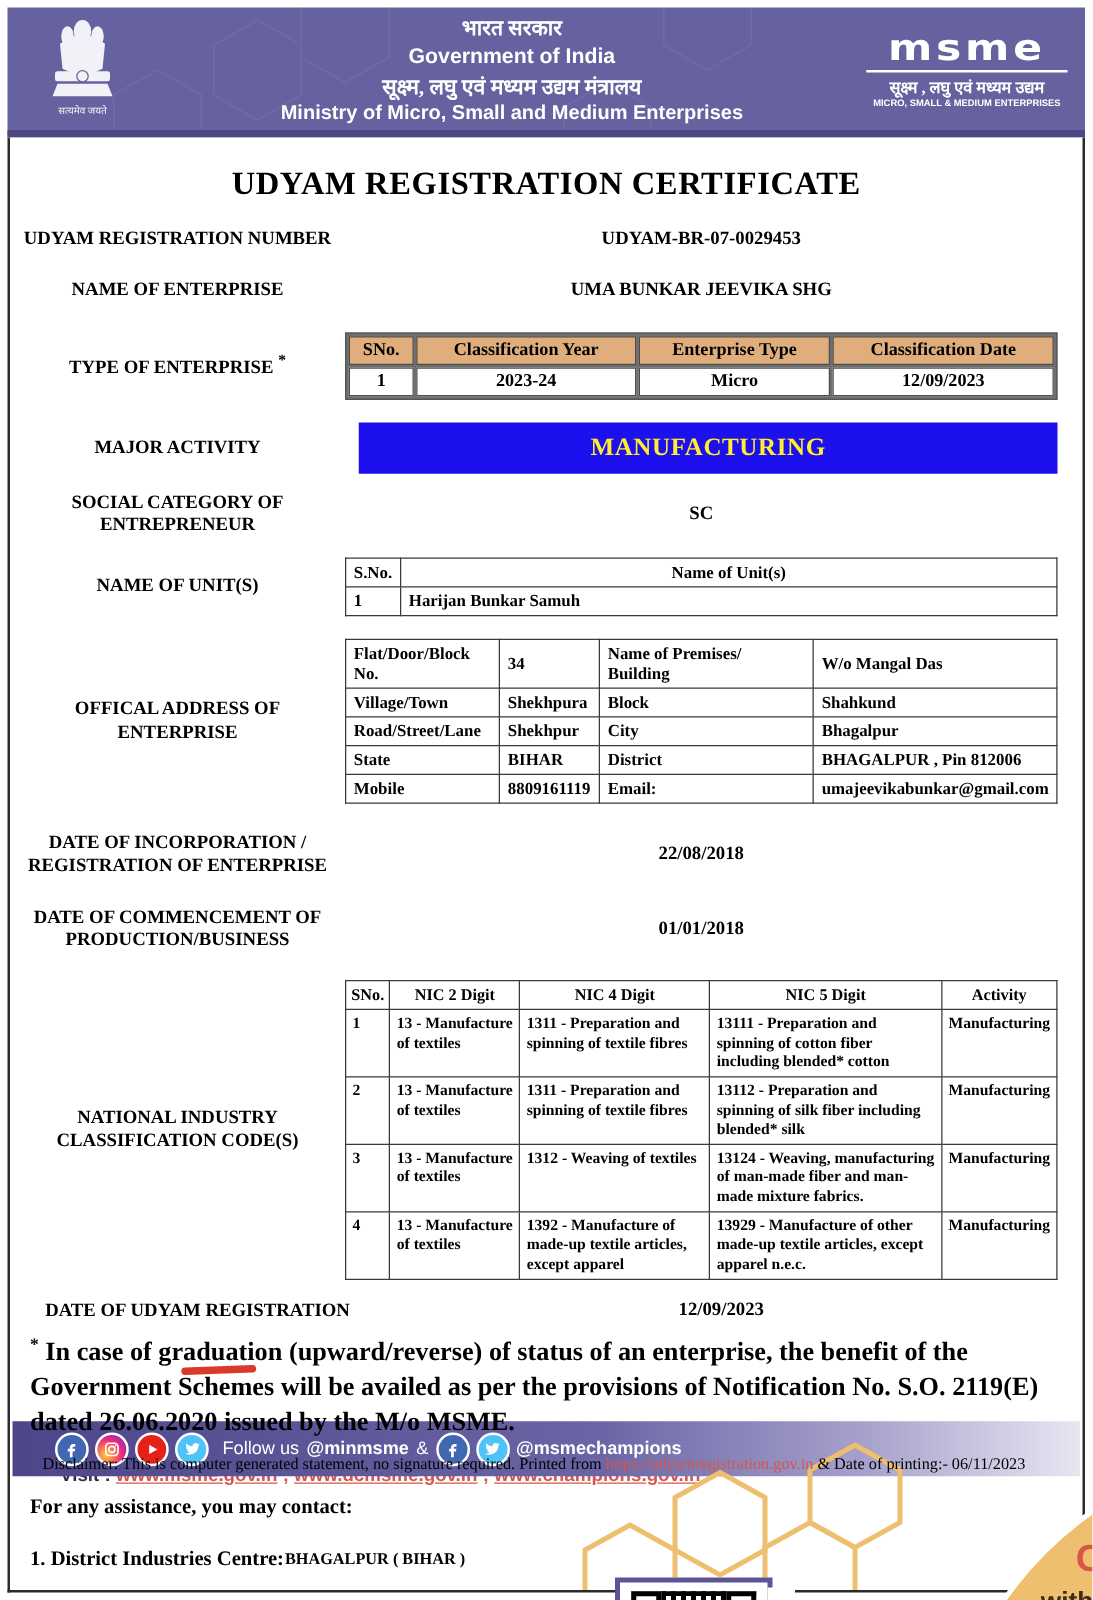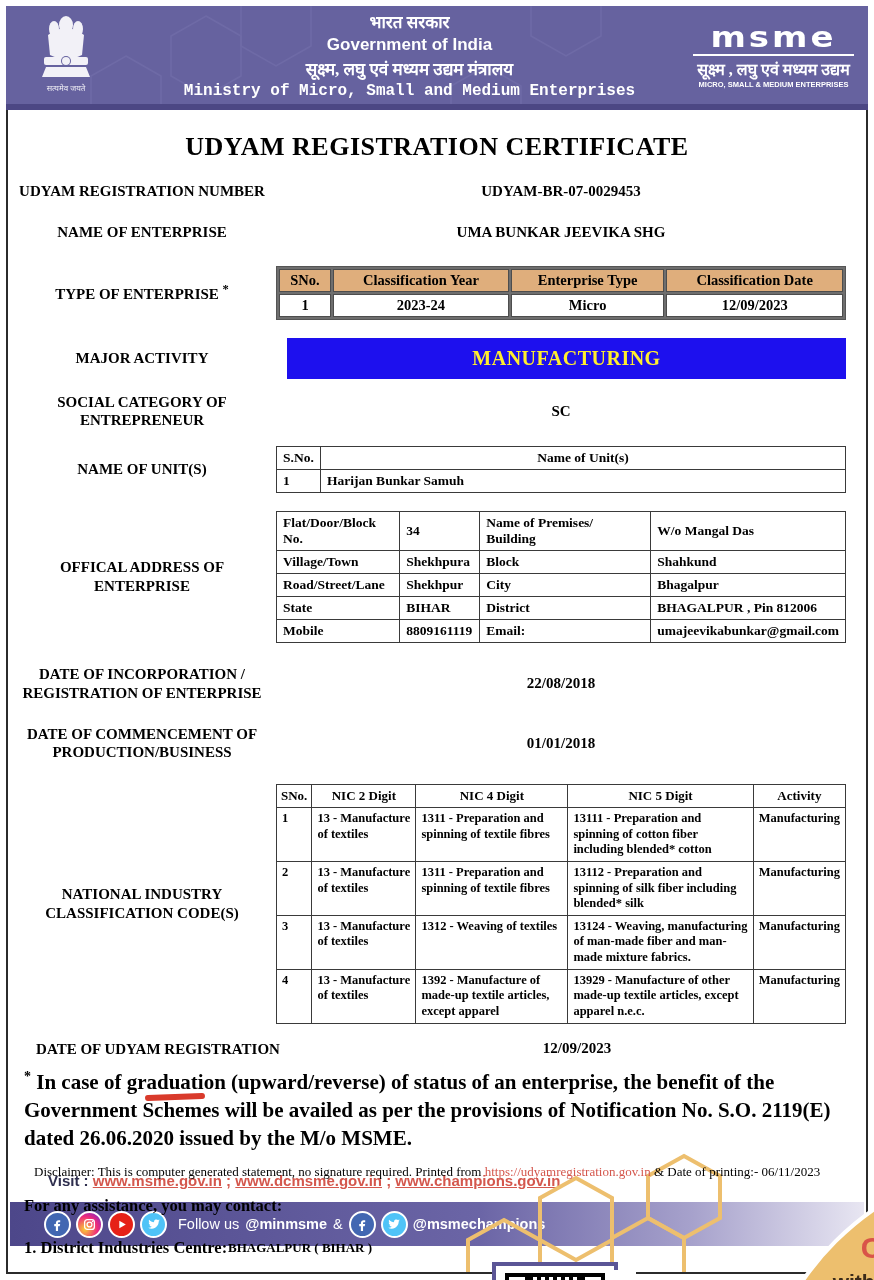--- a/index.html
+++ b/index.html
@@ -8,24 +8,24 @@
   .page { position:relative; width:874px; height:1280px; background:#fff; overflow:hidden; padding:6px 6px 0 6px; }
 
   
   .hdr { position:relative; height:104px; background:#66629f; border-bottom:6px solid #4c4784; display:flex; align-items:center; overflow:hidden; }
   .hdr-hex { position:absolute; inset:0; opacity:.35; }
   .emblem { position:relative; width:120px; display:flex; justify-content:center; align-items:center; }
   .hdr-center { position:relative; flex:1; text-align:center; color:#fff; }
   .hdr-center .h-hi1 { font-size:17px; font-weight:bold; }
   .hdr-center .h-en1 { font-family:"Liberation Sans",sans-serif; font-size:17px; font-weight:bold; margin-top:2px; }
   .hdr-center .h-hi2 { font-size:17px; font-weight:bold; margin-top:2px; }
-  .hdr-center .h-en2 { font-family:Liberation Mono, monospace; font-size:16px; font-weight:bold; margin-top:2px; }
+  .hdr-center .h-en2 { font-family:Liberation Sans, sans-serif; font-size:16px; font-weight:bold; margin-top:2px; }
   .msme-logo { position:relative; width:175px; color:#fff; padding-right:14px; text-align:center; }
   .msme-word { font-family:"DejaVu Sans",sans-serif; font-weight:900; font-size:34px; letter-spacing:3px; line-height:30px; transform:scaleY(.85); }
-  .msme-hi { font-size:16px; font-weight:bold; border-top:2px solid #fff; margin-top:2px; padding-top:2px; white-space:nowrap; }
+  .msme-hi { font-size:13px; font-weight:bold; border-top:2px solid #fff; margin-top:2px; padding-top:2px; white-space:nowrap; }
   .msme-en { font-family:"Liberation Sans",sans-serif; font-size:7.5px; font-weight:bold; white-space:nowrap; }
 
   
   .bodyframe { position:relative; height:1164px; border-left:2px solid #2b2b2b; border-right:2px solid #2b2b2b; border-bottom:2px solid #2b2b2b; background:#fff; }
   .content { position:relative; z-index:3; }
 
   .title { text-align:center; font-size:26px; font-weight:bold; letter-spacing:.5px; padding-top:22px; }
 
   .row { display:flex; align-items:center; }
   .row .lbl { width:268px; text-align:center; font-weight:bold; font-size:15px; line-height:1.25; padding:0 4px; }
@@ -68,21 +68,21 @@
   .disclaimer a { color:#d4574d; text-decoration:none; }
 
   .assist { padding:16px 0 0 16px; font-size:16.5px; font-weight:bold; }
   .c-item { display:flex; align-items:center; margin-top:22px; }
   .c-item .c-lbl { width:220px; padding-left:16px; font-size:16.5px; font-weight:bold; line-height:1.2; }
   .c-item .c-val { font-size:13px; font-weight:bold; }
 
   
   .visit { position:absolute; left:0; right:0; top:1062px; padding-left:40px; font-family:"Liberation Sans",sans-serif; font-size:15px; font-weight:bold; color:#2e2e4e; white-space:nowrap; }
   .visit .u { color:#d4574d; }
-  .socialbar { position:absolute; left:2px; right:2px; top:1092px; height:44px; background:linear-gradient(90deg,#4d478a 0%,#6b65a6 55%,#a7a2cc 80%,#e8e6f2 100%); display:flex; align-items:center; padding-left:34px; color:#fff; font-family:"Liberation Sans",sans-serif; font-size:14.5px; }
+  .socialbar { position:absolute; left:2px; right:2px; top:1027px; height:44px; background:linear-gradient(90deg,#4d478a 0%,#6b65a6 55%,#a7a2cc 80%,#e8e6f2 100%); display:flex; align-items:center; padding-left:34px; color:#fff; font-family:"Liberation Sans",sans-serif; font-size:14.5px; }
   .socialbar .txt { margin:0 6px; }
   .socialbar b { font-weight:bold; }
   .sicon { width:27px; height:27px; border-radius:50%; margin-right:5px; display:flex; align-items:center; justify-content:center; border:2px solid #fff; flex:0 0 auto; }
   .sicon svg { display:block; }
   .si-fb { background:#4267b2; }
   .si-ig { background:radial-gradient(circle at 30% 70%, #f9ce34, #ee2a7b 55%, #6228d7); }
   .si-yt { background:#e62117; }
   .si-tw { background:#4fc3f7; }
 
   

